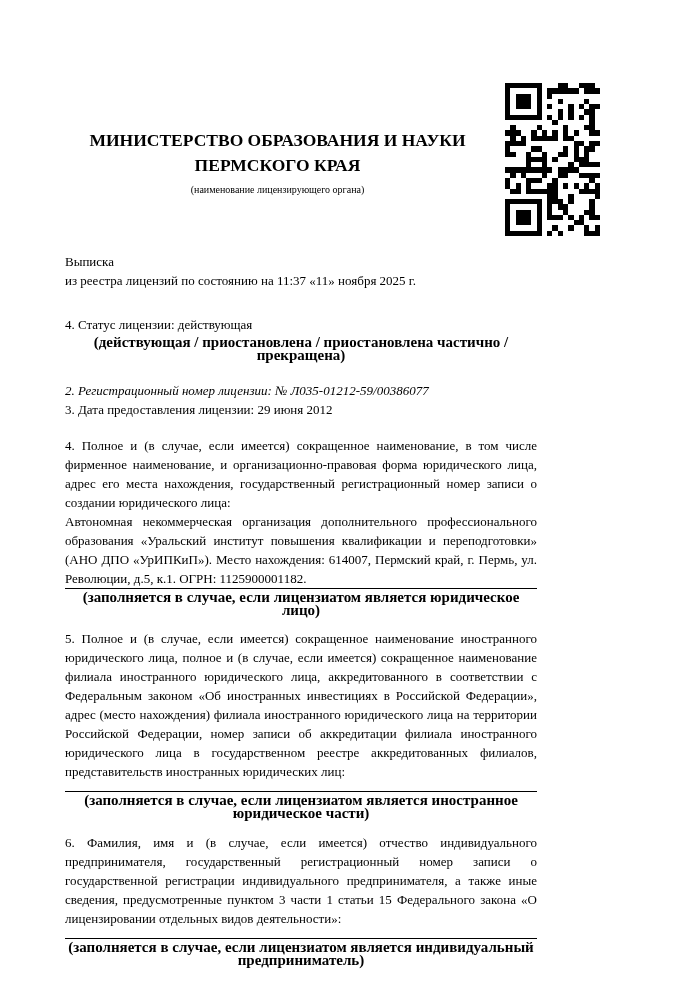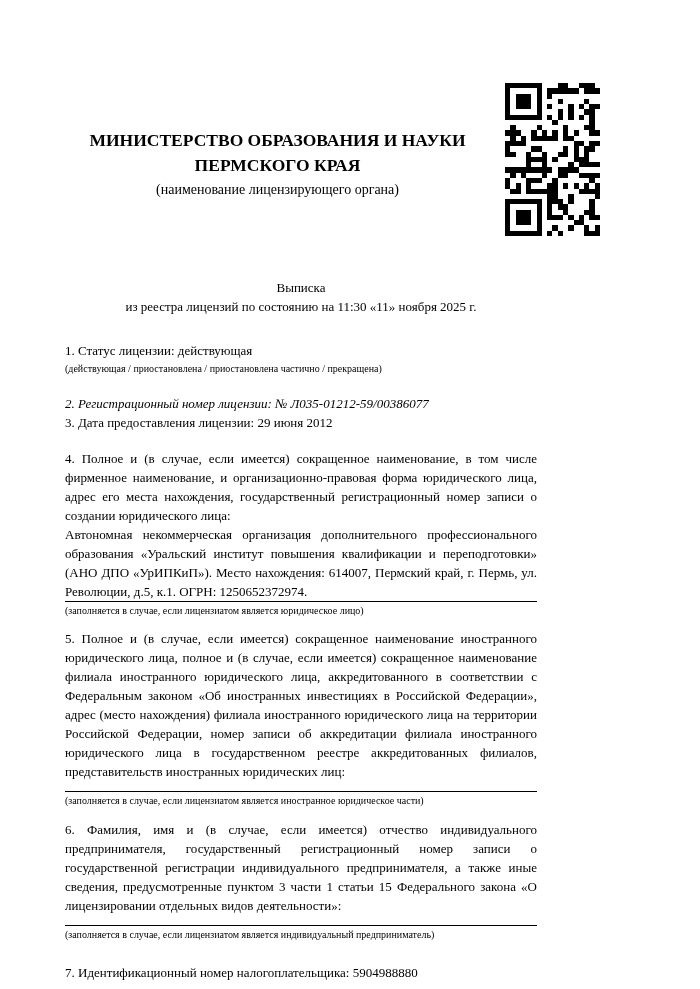--- a/index.html
+++ b/index.html
@@ -22,53 +22,55 @@
   
   .header-text {
     width: 425px;
     text-align: center;
     font-weight: bold;
     font-size: 17.5px;
     line-height: 25px;
   }
   .header-note {
     font-weight: normal;
-    font-size: 14px;
+    font-size: 10px;
     line-height: 13px;
     margin-top: 5px;
   }
 
   
   .qr {
     position: absolute;
     left: 505px;
     top: 83px;
     width: 153px;
     height: 153px;
   }
   .qr svg { display: block; width: 153px; height: 153px; }
 
   
-  .doc-title { margin-top: 82px; text-align: center; }
+  .doc-title { margin-top: 56px; }
 
   
   .item { position: relative; }
   .it1 { margin-top: 25px; }
   .it2 { margin-top: 19px; font-style: italic; }
   .it3 { margin-top: 0; }
   .it4 { margin-top: 17px; }
   .it5 { margin-top: 12px; }
   .it6 { margin-top: 13px; }
   .it7 { margin-top: 22px; }
 
   .just { text-align: justify; }
   .note {
-    font-size: 10px;
+    font-size: 15px;
     line-height: 13px;
+    text-align: center;
     margin-top: 2px;
+    font-weight: bold;
   }
   .rule { height: 0; border-top: 1.6px solid #000; }
   .rule.spaced { margin-top: 10px; }
 
   .page-number { text-align: center; margin-top: 9px; font-size: 12px; }
 </style>
 </head>
 <body>
 
 <div class="page">
@@ -472,39 +474,39 @@
   </div>
 
   <div class="header-text">
     <div>МИНИСТЕРСТВО ОБРАЗОВАНИЯ И НАУКИ</div>
     <div>ПЕРМСКОГО КРАЯ</div>
     <div class="header-note">(наименование лицензирующего органа)</div>
   </div>
 
   <div class="doc-title">
     <div>Выписка</div>
-    <div>из реестра лицензий по состоянию на 11:30 «11» ноября 2025 г.</div>
+    <div>из реестра лицензий по состоянию на 11:37 «11» ноября 2025 г.</div>
   </div>
 
   <div class="item it1">
-    <p>1. Статус лицензии: действующая</p>
+    <p>4. Статус лицензии: действующая</p>
     <div class="note">(действующая / приостановлена / приостановлена частично / прекращена)</div>
   </div>
 
   <div class="item it2">
     <p>2. Регистрационный номер лицензии: № Л035-01212-59/00386077</p>
   </div>
 
   <div class="item it3">
     <p>3. Дата предоставления лицензии: 29 июня 2012</p>
   </div>
 
   <div class="item it4">
     <p class="just">4. Полное и (в случае, если имеется) сокращенное наименование, в том числе фирменное наименование, и организационно-правовая форма юридического лица, адрес его места нахождения, государственный регистрационный номер записи о создании юридического лица:</p>
-    <p class="just">Автономная некоммерческая организация дополнительного профессионального образования «Уральский институт повышения квалификации и переподготовки» (АНО ДПО «УрИПКиП»). Место нахождения: 614007, Пермский край, г. Пермь, ул. Революции, д.5, к.1. ОГРН: 1250652372974.</p>
+    <p class="just">Автономная некоммерческая организация дополнительного профессионального образования «Уральский институт повышения квалификации и переподготовки» (АНО ДПО «УрИПКиП»). Место нахождения: 614007, Пермский край, г. Пермь, ул. Революции, д.5, к.1. ОГРН: 1125900001182.</p>
     <div class="rule"></div>
     <div class="note">(заполняется в случае, если лицензиатом является юридическое лицо)</div>
   </div>
 
   <div class="item it5">
     <p class="just">5. Полное и (в случае, если имеется) сокращенное наименование иностранного юридического лица, полное и (в случае, если имеется) сокращенное наименование филиала иностранного юридического лица, аккредитованного в соответствии с Федеральным законом «Об иностранных инвестициях в Российской Федерации», адрес (место нахождения) филиала иностранного юридического лица на территории Российской Федерации, номер записи об аккредитации филиала иностранного юридического лица в государственном реестре аккредитованных филиалов, представительств иностранных юридических лиц:</p>
     <div class="rule spaced"></div>
     <div class="note">(заполняется в случае, если лицензиатом является иностранное юридическое части)</div>
   </div>
 

